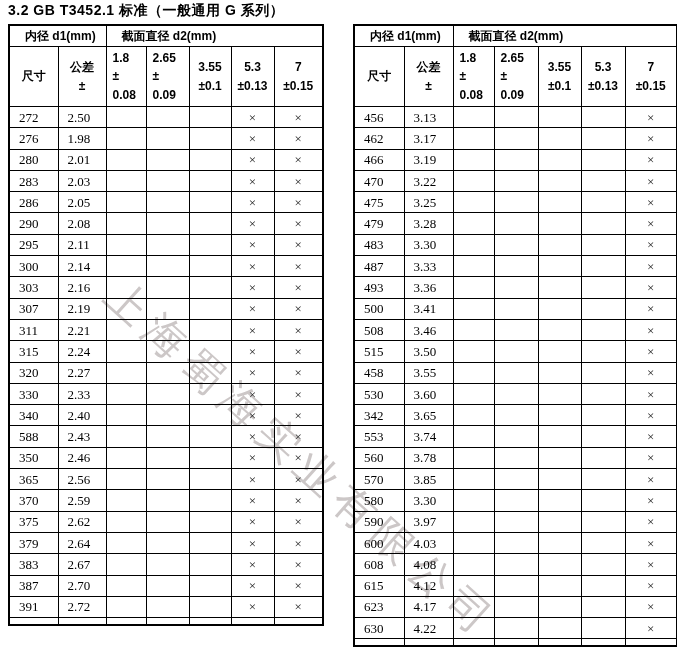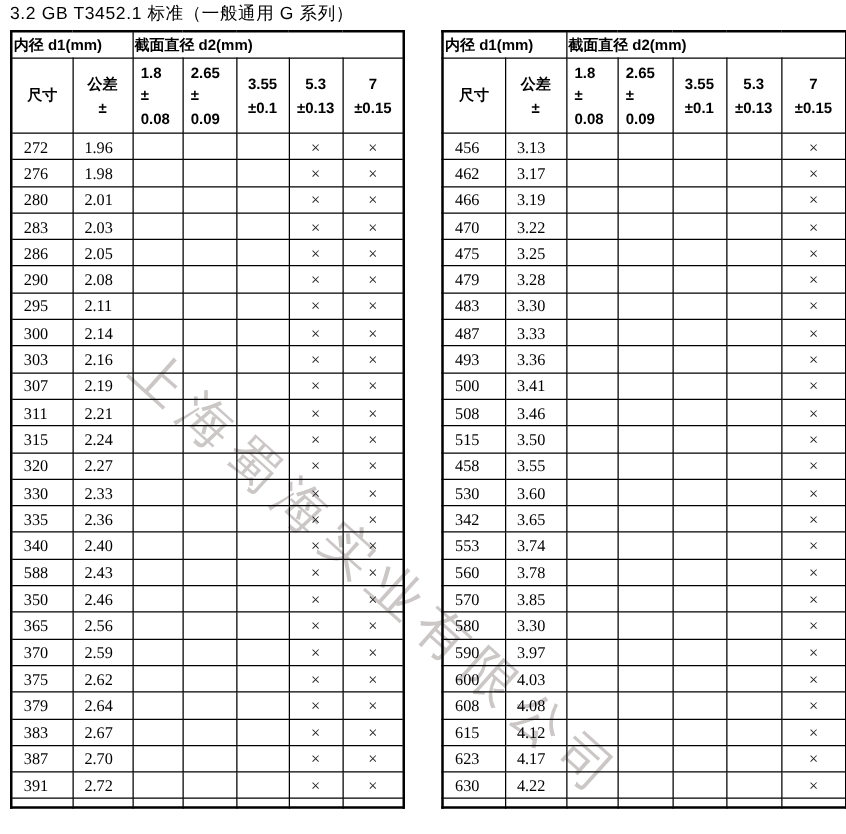--- a/index.html
+++ b/index.html
@@ -21,21 +21,21 @@
     white-space:nowrap;
     color:#ccc7c7;
     z-index:0;
     font-family:"Liberation Sans",sans-serif;
     pointer-events:none;
   }
   .title{
     position:absolute;
     left:8px;top:2px;
     font-size:14px;
-    font-weight:normal;
+    font-weight:bold;
     letter-spacing:0.5px;
     z-index:2;
   }
   table.otable{
     position:absolute;
     top:24px;
     border-collapse:collapse;
     table-layout:fixed;
     background:transparent;
     z-index:1;
@@ -46,21 +46,21 @@
     border:1px solid #000;
     padding:0;
     overflow:hidden;
   }
   .otable{border:2px solid #000;}
   .otable thead tr.toprow th{
     height:20px;
     font-size:12px;
     font-weight:bold;
     text-align:left;
-    padding-left:1px;
+    padding-left:15px;
     vertical-align:middle;
   }
   .otable thead tr.subhead th{
     height:59px;
     font-size:12px;
     font-weight:bold;
     text-align:center;
     vertical-align:middle;
     white-space:pre-line;
     line-height:1.55;
@@ -128,21 +128,21 @@
 ±0.1</th>
         <th>5.3
 ±0.13</th>
         <th>7
 ±0.15</th>
       </tr>
     </thead>
     <tbody>
         <tr>
           <td>272</td>
-          <td>1.96</td>
+          <td>2.50</td>
           <td class="mark"></td>
           <td class="mark"></td>
           <td class="mark"></td>
           <td class="mark">×</td>
           <td class="mark">×</td>
         </tr>
         <tr>
           <td>276</td>
           <td>1.98</td>
           <td class="mark"></td>
@@ -246,29 +246,20 @@
           <td>2.27</td>
           <td class="mark"></td>
           <td class="mark"></td>
           <td class="mark"></td>
           <td class="mark">×</td>
           <td class="mark">×</td>
         </tr>
         <tr>
           <td>330</td>
           <td>2.33</td>
-          <td class="mark"></td>
-          <td class="mark"></td>
-          <td class="mark"></td>
-          <td class="mark">×</td>
-          <td class="mark">×</td>
-        </tr>
-        <tr>
-          <td>335</td>
-          <td>2.36</td>
           <td class="mark"></td>
           <td class="mark"></td>
           <td class="mark"></td>
           <td class="mark">×</td>
           <td class="mark">×</td>
         </tr>
         <tr>
           <td>340</td>
           <td>2.40</td>
           <td class="mark"></td>

